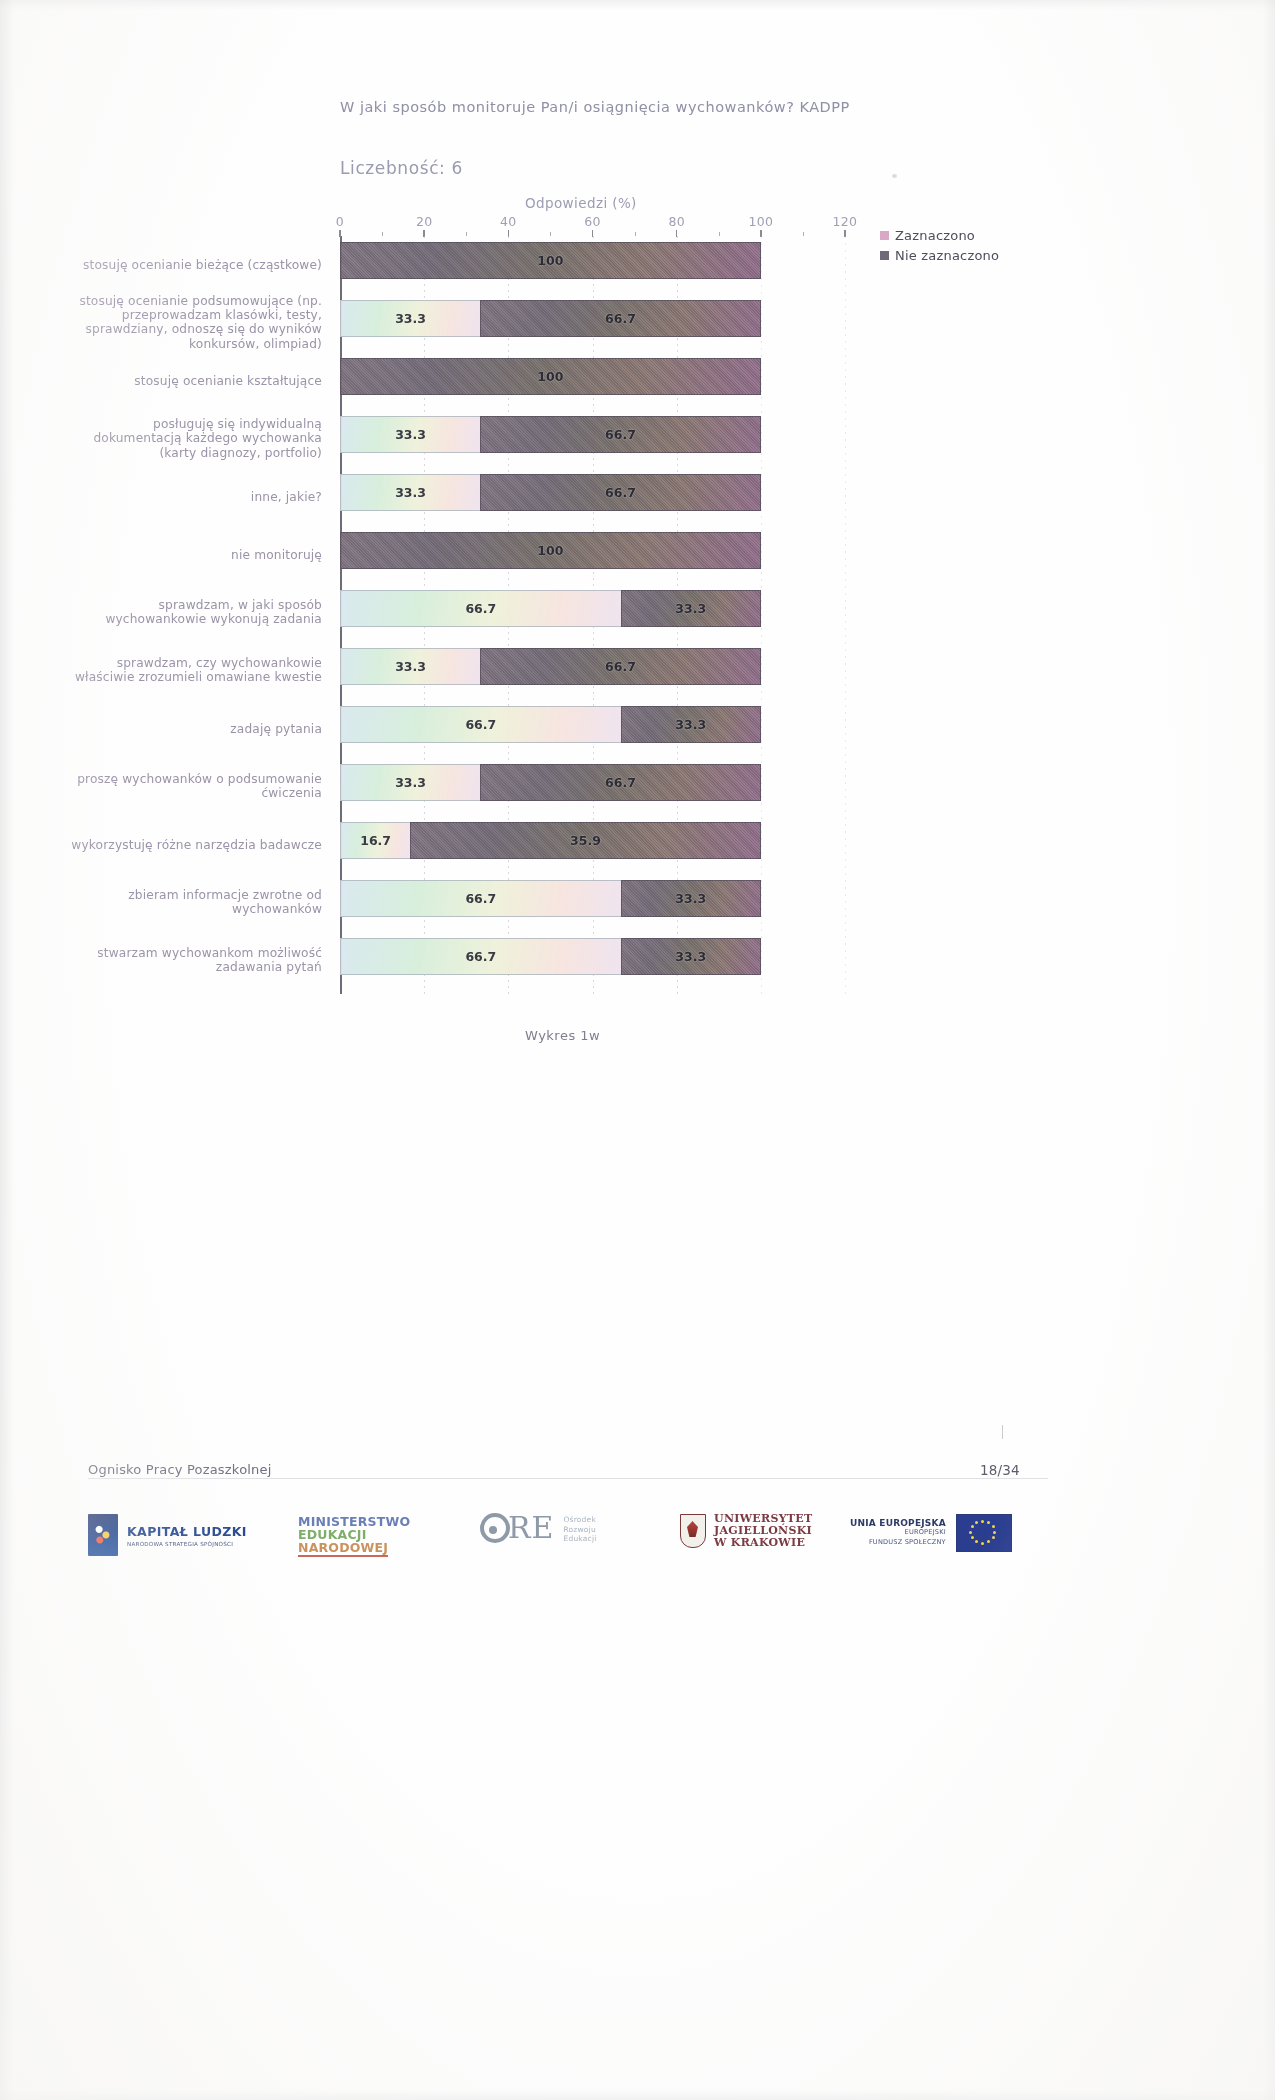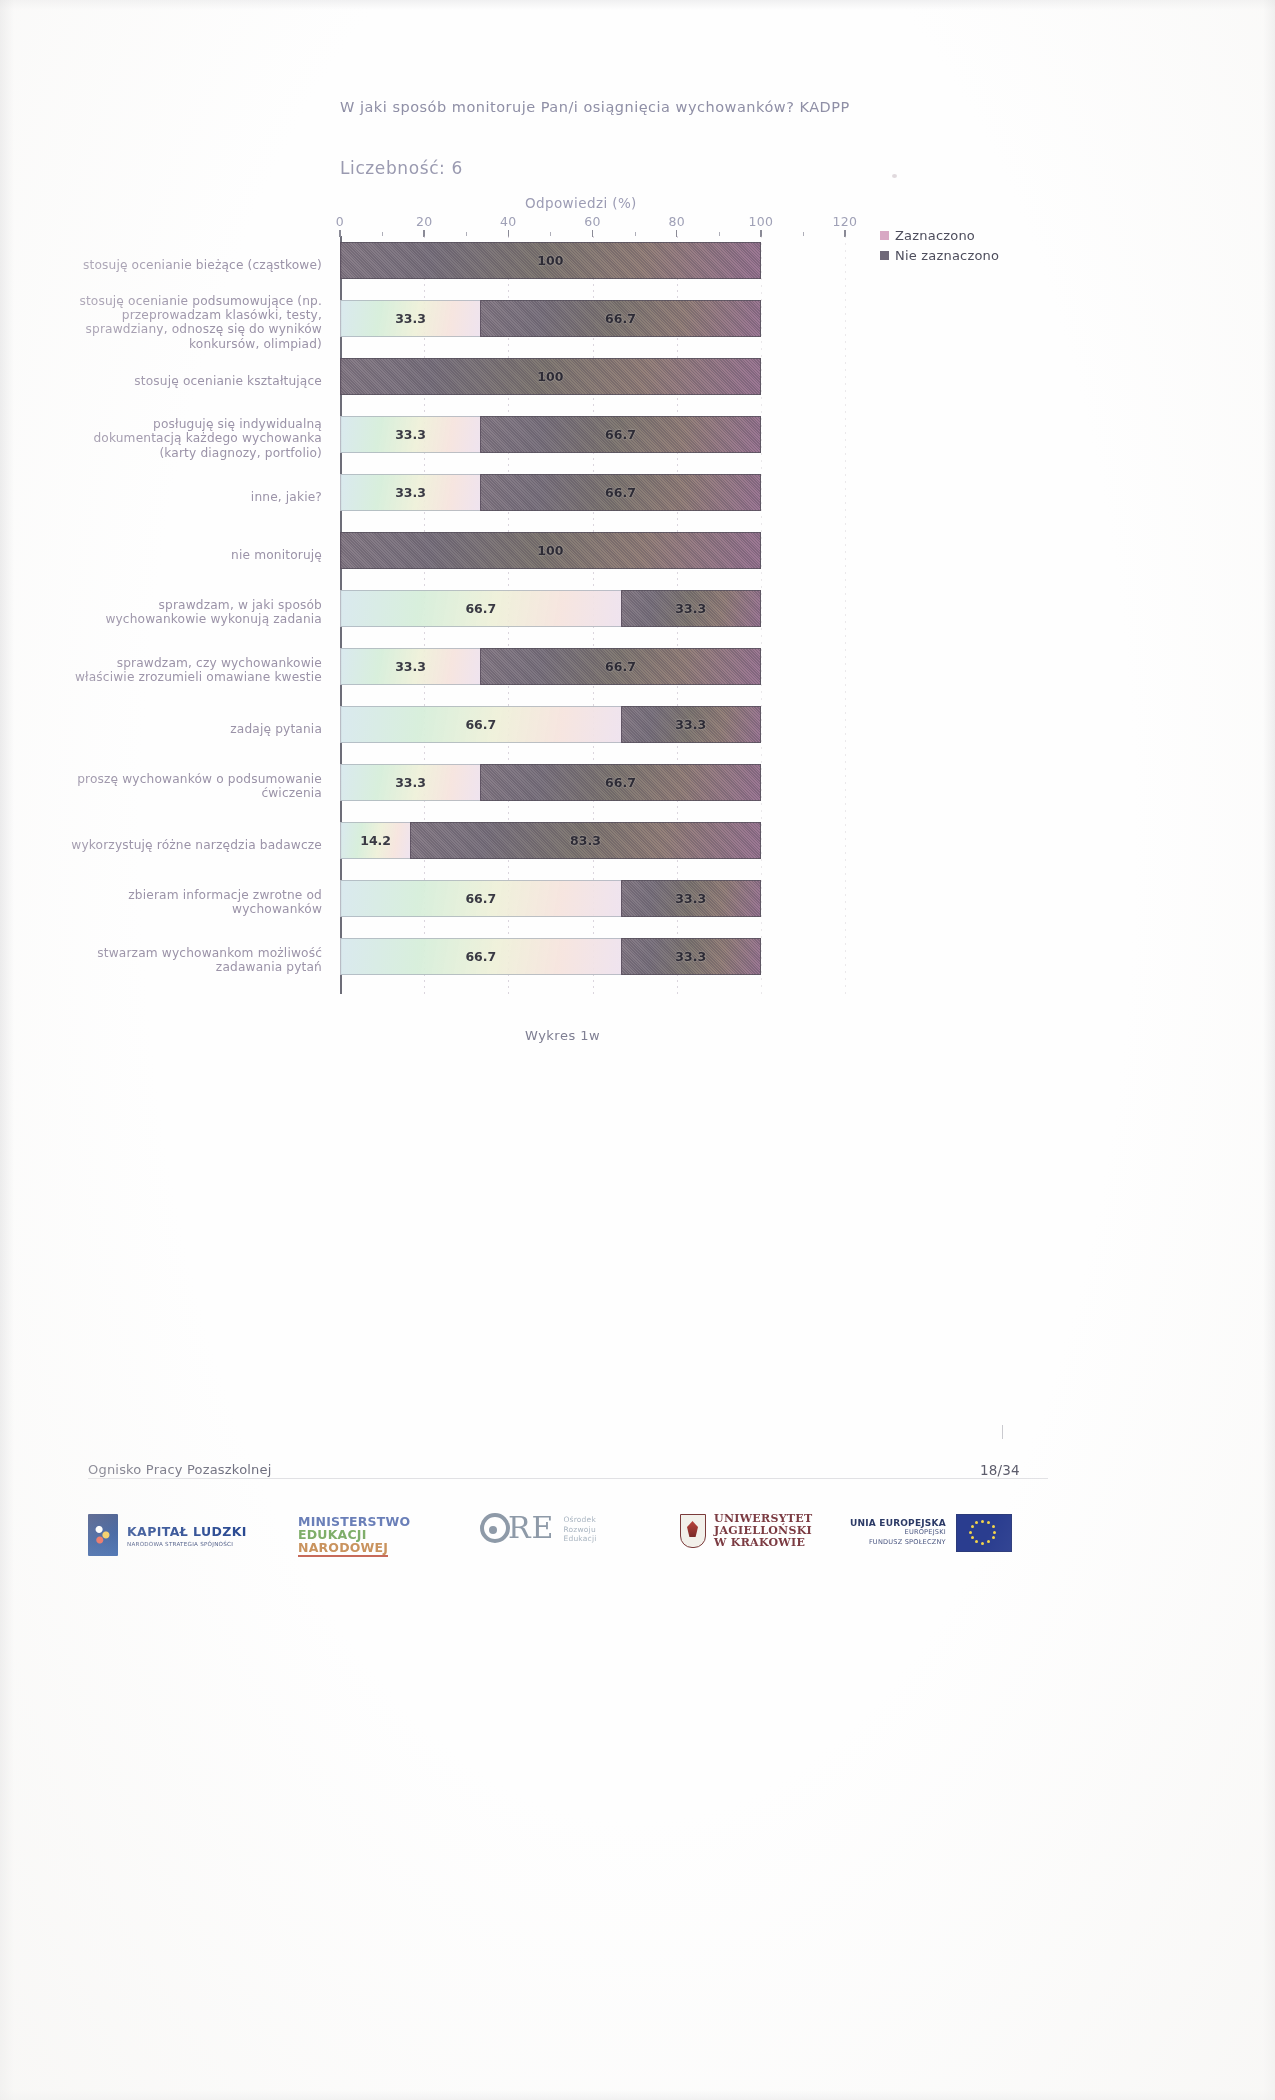--- a/index.html
+++ b/index.html
@@ -282,24 +282,24 @@
       <div class="row" style="top: 532px; left: 0px; width: 505px;">
         <div class="seg marked" style="left: 0px; width: 140.137px;">
           <span class="val">33.3</span>
         </div>
         <div class="seg unmarked" style="left: 140.137px; width: 280.696px;">
           <span class="val">66.7</span>
         </div>
       </div>
       <div class="row" style="top: 590px; left: 0px; width: 505px;">
         <div class="seg marked" style="left: 0px; width: 70.2792px;">
-          <span class="val">14.2</span>
+          <span class="val">16.7</span>
         </div>
         <div class="seg unmarked" style="left: 70.2792px; width: 350.554px;">
-          <span class="val">83.3</span>
+          <span class="val">35.9</span>
         </div>
       </div>
       <div class="row" style="top: 648px; left: 0px; width: 505px;">
         <div class="seg marked" style="left: 0px; width: 280.696px;">
           <span class="val">66.7</span>
         </div>
         <div class="seg unmarked" style="left: 280.696px; width: 140.137px;">
           <span class="val">33.3</span>
         </div>
       </div>

